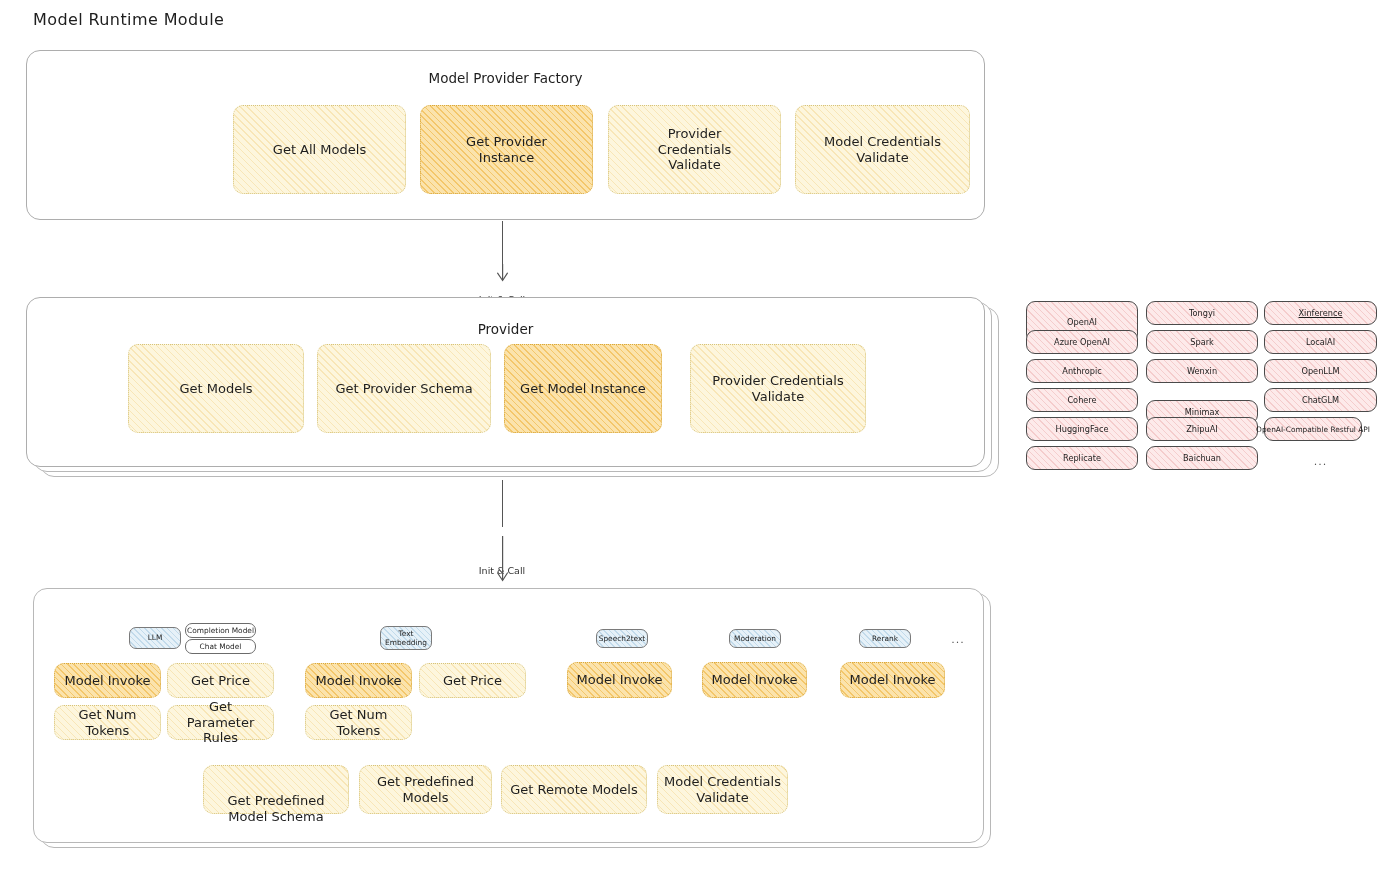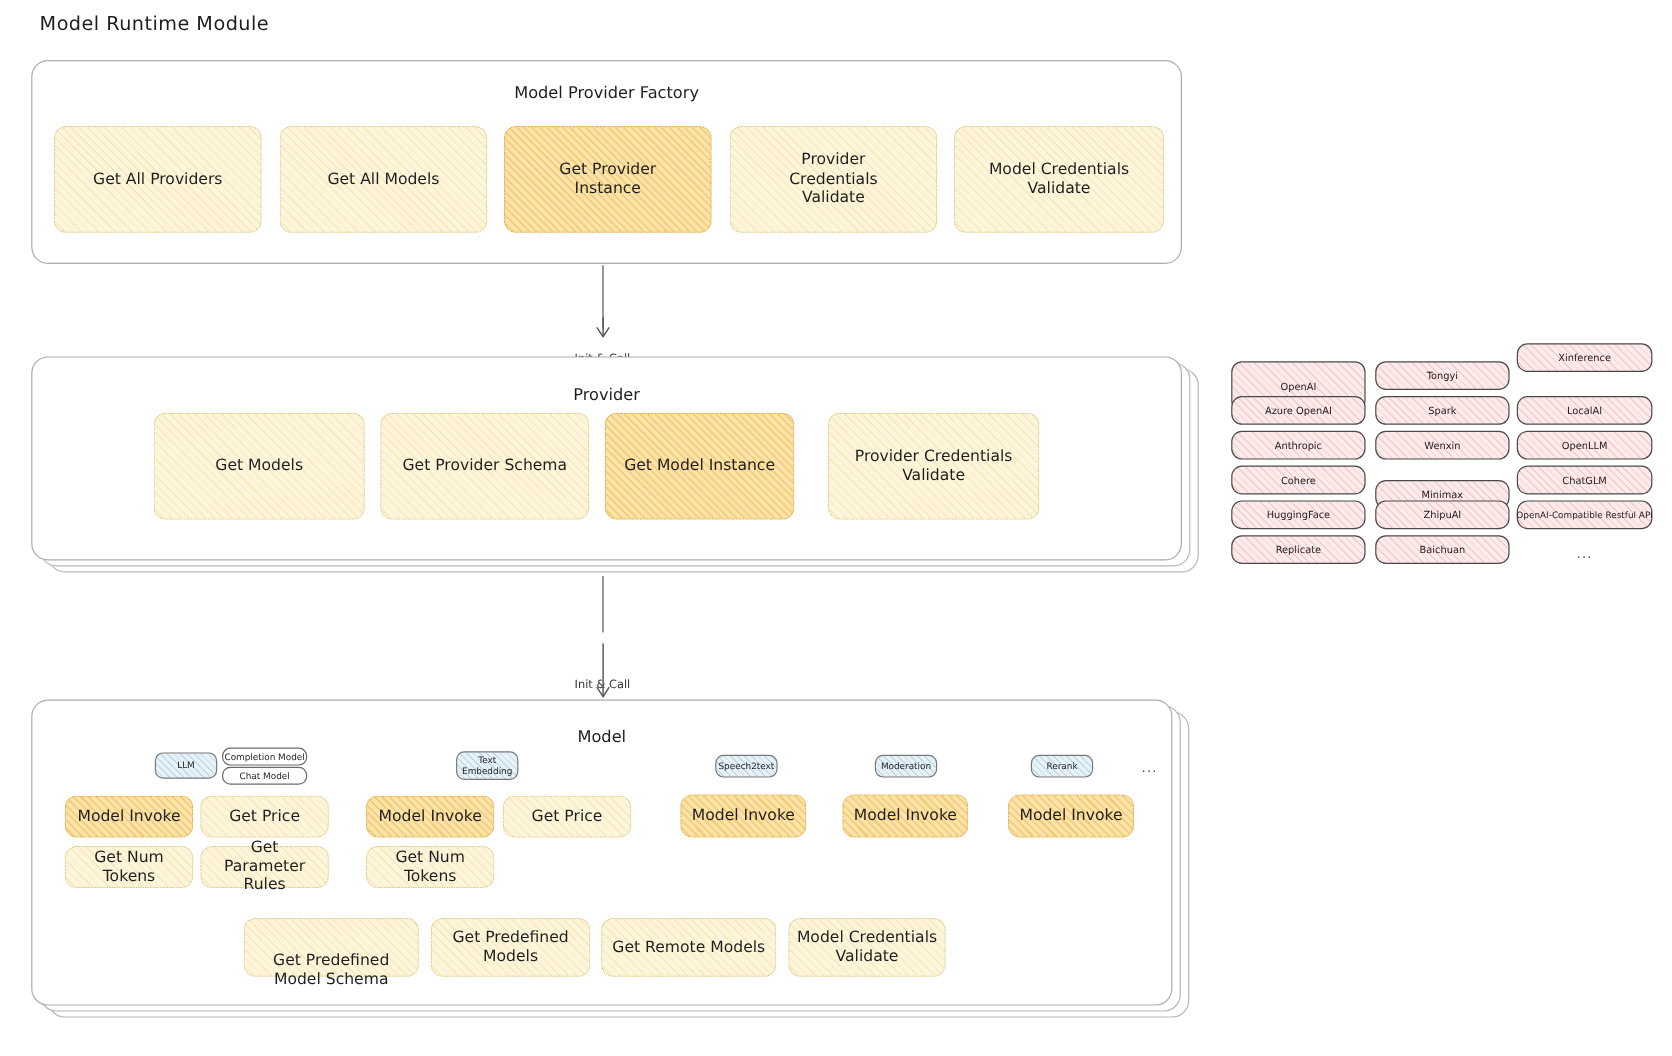--- a/index.html
+++ b/index.html
@@ -134,21 +134,20 @@
 <body>
 
 <div class="canvas">
 
   <div class="abs" id="page-title">Model Runtime Module</div>
 
   <div class="abs card" style="left:26px; top:50px; width:959px; height:170px;">
     <div class="card-title" style="top:19px;">Model Provider Factory</div>
   </div>
 
-  <div class="abs node node-light node-txt" style="left:45px; top:105px; width:173px; height:89px;">Get All Providers</div>
   <div class="abs node node-light node-txt" style="left:233px; top:105px; width:173px; height:89px;">Get All Models</div>
   <div class="abs node node-strong node-txt" style="left:420px; top:105px; width:173px; height:89px; max-width:173px;">
     <span style="display:block; width:110px;">Get Provider Instance</span>
   </div>
   <div class="abs node node-light node-txt" style="left:608px; top:105px; width:173px; height:89px;">
     <span style="display:block; width:130px;">Provider Credentials Validate</span>
   </div>
   <div class="abs node node-light node-txt" style="left:795px; top:105px; width:175px; height:89px;">
     <span style="display:block; width:126px;">Model Credentials Validate</span>
   </div>
@@ -180,39 +179,36 @@
   <div class="abs pill" style="left:1026px; top:417px; width:112px; height:24px;">HuggingFace</div>
   <div class="abs pill" style="left:1026px; top:446px; width:112px; height:24px;">Replicate</div>
 
   <div class="abs pill" style="left:1146px; top:301px; width:112px; height:24px;">Tongyi</div>
   <div class="abs pill" style="left:1146px; top:330px; width:112px; height:24px;">Spark</div>
   <div class="abs pill" style="left:1146px; top:359px; width:112px; height:24px;">Wenxin</div>
   <div class="abs pill" style="left:1146px; top:388px; width:112px; height:24px;margin-top:12px;">Minimax</div>
   <div class="abs pill" style="left:1146px; top:417px; width:112px; height:24px;">ZhipuAI</div>
   <div class="abs pill" style="left:1146px; top:446px; width:112px; height:24px;">Baichuan</div>
 
-  <div class="abs pill" style="left:1264px; top:286px; width:113px; height:24px;">Xinference</div>
+  <div class="abs pill" style="left:1264px; top:301px; width:113px; height:24px;text-decoration:underline;">Xinference</div>
   <div class="abs pill" style="left:1264px; top:330px; width:113px; height:24px;">LocalAI</div>
   <div class="abs pill" style="left:1264px; top:359px; width:113px; height:24px;">OpenLLM</div>
   <div class="abs pill" style="left:1264px; top:388px; width:113px; height:24px;">ChatGLM</div>
-  <div class="abs pill" style="left:1264px; top:417px; width:113px; height:24px; font-size:7.4px;text-align:center;">OpenAI-Compatible Restful API</div>
+  <div class="abs pill" style="left:1264px; top:417px; width:98px; height:24px; font-size:7.4px;text-align:center;">OpenAI-Compatible Restful API</div>
   <div class="abs ellipsis-mark" style="left:1264px; top:448px; width:113px; height:20px;">...</div>
 
   <div class="abs arrow-line" style="left:502px; top:480px; height:47px;"></div>
   <div class="arrow-label" style="left:502px; top:522px;">Init &amp; Call</div>
   <svg class="arrow-head" style="left:494px; top:536px;" width="17" height="46" viewBox="0 0 17 46">
     <path d="M8.6 0 L8.6 44" stroke="#555" stroke-width="1.2" fill="none"></path>
     <path d="M3.6 37 L8.6 44.5 L13.4 37" stroke="#555" stroke-width="1.2" fill="none" stroke-linecap="round"></path>
   </svg>
 
   <div class="abs card-shadow" style="left:40px; top:593px; width:951px; height:255px;"></div>
   <div class="abs card-shadow" style="left:33px; top:588px; width:951px; height:255px;"></div>
-  <div class="abs card" style="left:26px; top:583px; width:951px; height:255px;">
-    <div class="card-title" style="top:22px;">Model</div>
-  </div>
 
   <div class="abs tag tag-blue" style="left:129px; top:627px; width:52px; height:22px;">LLM</div>
   <div class="abs tag" style="left:185px; top:623px; width:71px; height:15px;">Completion Model</div>
   <div class="abs tag" style="left:185px; top:639px; width:71px; height:15px;">Chat Model</div>
 
   <div class="abs node node-strong node-txt" style="left:54px; top:663px; width:107px; height:35px;">Model Invoke</div>
   <div class="abs node node-light node-txt" style="left:167px; top:663px; width:107px; height:35px;">Get Price</div>
   <div class="abs node node-light node-txt" style="left:54px; top:705px; width:107px; height:35px;">Get Num Tokens</div>
   <div class="abs node node-light node-txt" style="left:167px; top:705px; width:107px; height:35px;">
     <span style="display:block; width:92px;">Get Parameter Rules</span>

